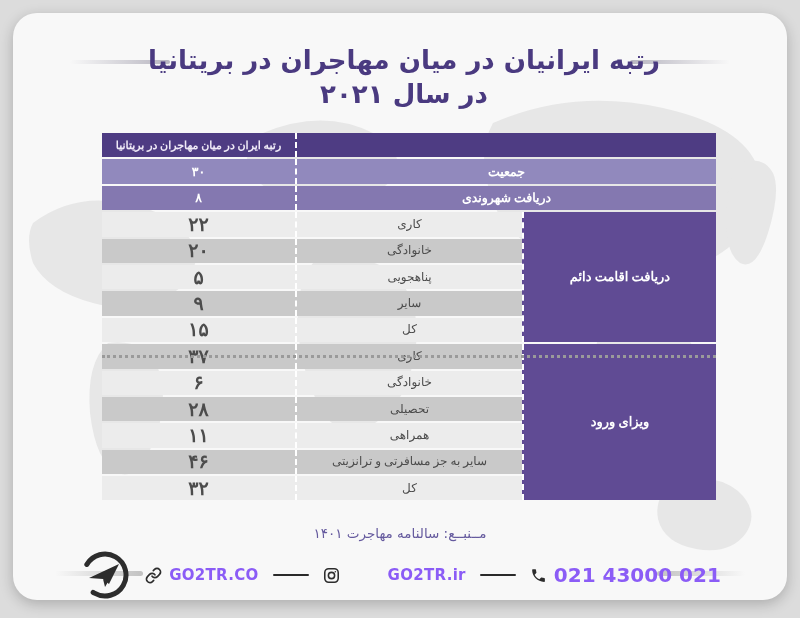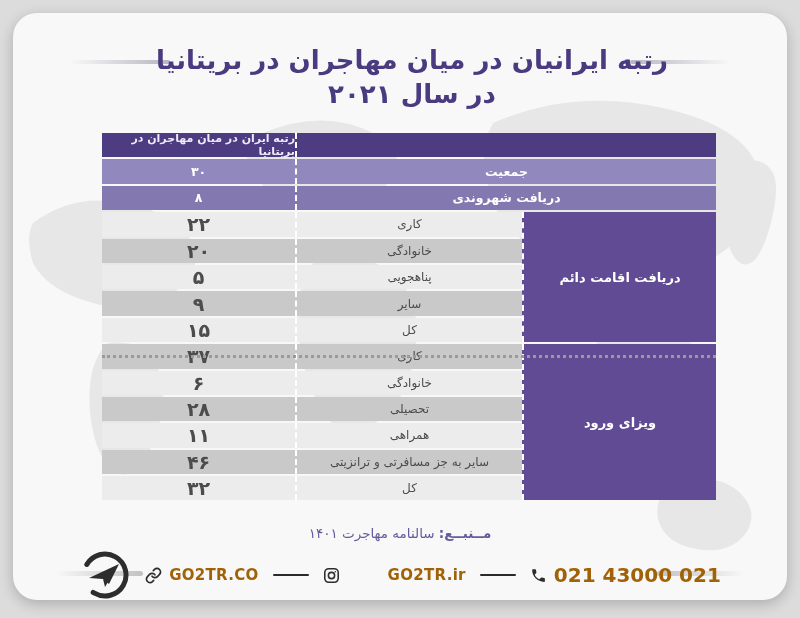--- a/index.html
+++ b/index.html
@@ -4,52 +4,52 @@
 <style>
   * { margin:0; padding:0; box-sizing:border-box; }
   html,body { background:#d8d8d8; }
   body { font-family:"DejaVu Sans", sans-serif; }
   .stage { position:relative; width:800px; height:618px; background:#dcdcdc; overflow:hidden; margin:0 auto; }
   .card { position:absolute; left:13px; top:13px; width:774px; height:587px; background:#f8f8f8;
           border-radius:24px; box-shadow:0 4px 14px rgba(0,0,0,.22); overflow:hidden; }
   .worldmap { position:absolute; inset:0; width:100%; height:100%; }
 
   
-  .title-wrap { position:absolute; left:12px; top:30px; width:774px; text-align:center; color:#4a3a80; }
+  .title-wrap { position:absolute; left:4px; top:30px; width:774px; text-align:center; color:#4a3a80; }
   .title-line { font-size:26px; font-weight:bold; line-height:34px; direction:rtl; }
   .deco-line { position:absolute; height:4px; width:100px; border-radius:3px; }
   .deco-line.t-left  { left:57px;  top:47px; background:linear-gradient(to left,#b7b5c0,rgba(183,181,192,0)); }
   .deco-line.t-right { right:57px; top:47px; background:linear-gradient(to right,#b7b5c0,rgba(183,181,192,0)); }
 
   
   .rank-table { position:absolute; left:89px; top:120px; width:614px;
                 display:grid; grid-template-columns:194px 1fr 195px; grid-auto-rows:24.4px; row-gap:2px;
                 direction:rtl; font-size:12px; color:#4c4c4c; }
-  .cell { display:flex; align-items:center; justify-content:center; direction:rtl; }
+  .cell { display:flex; align-items:center; justify-content:center; direction:rtl;font-family:Liberation Serif, serif; }
   .c-val   { grid-column:3; border-inline-start:2px dashed #fff; font-weight:600; font-size:19px; }
   .c-label { grid-column:2; }
   .c-wide  { grid-column:1 / 3; }
   .c-section { grid-column:1; border-inline-end:2px dashed #fff; color:#fff; font-size:13px; font-weight:600; }
   .bg-a { background:#ececec; }
   .bg-b { background:#c9c9c9; }
   .bg-hdr  { background:#4e3c83; color:#efeaf7; font-size:11px; font-weight:600; }
   .bg-pop  { background:#9189bd; color:#fff; font-weight:600; font-size:12.5px; }
   .bg-cit  { background:#8478b0; color:#fff; font-weight:600; font-size:12.5px; }
   .bg-sec  { background:#604b94; }
   .section-divider { position:absolute; left:89px; top:342px; width:614px; height:0;
                      border-top:3px dotted #9a9a9a; }
 
   
   .source { position:absolute; left:0; top:512px; width:774px; text-align:center;
             direction:rtl; color:#655a9e; font-size:13.5px; }
-  .source b { font-weight:bold; }
+  .source b { font-weight:normal; }
 
   
   .footer { position:absolute; left:0; top:532px; width:774px; height:60px;
-            display:flex; align-items:center; justify-content:center; gap:14px; color:#a16207; }
+            display:flex; align-items:center; justify-content:center; gap:14px; color:#8b5cf6; }
   .footer .item { display:flex; align-items:center; gap:7px; font-weight:bold; }
   .footer .site  { font-size:15px; letter-spacing:.3px; }
   .footer .insta { font-size:15px; letter-spacing:.3px;gap:48px; }
   .footer .phone { font-size:20px; }
   .footer .dash { width:36px; height:2.5px; background:#2a2a2a; border-radius:2px; }
   .deco-line.f-left  { left:42px;  top:558px; width:88px; height:5px; background:linear-gradient(to left,#c2c2c2,rgba(194,194,194,0)); }
   .deco-line.f-right { right:42px; top:558px; width:88px; height:5px; background:linear-gradient(to right,#c2c2c2,rgba(194,194,194,0)); }
   .icon { display:inline-flex; }
 </style>
 </head>

